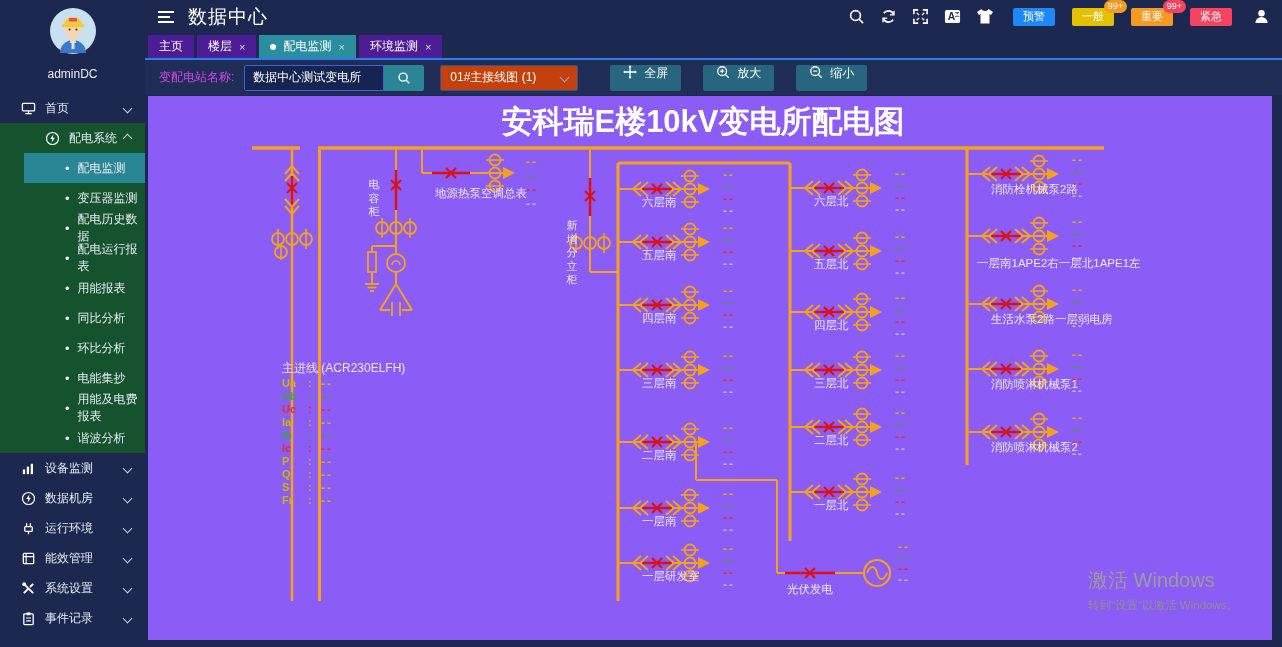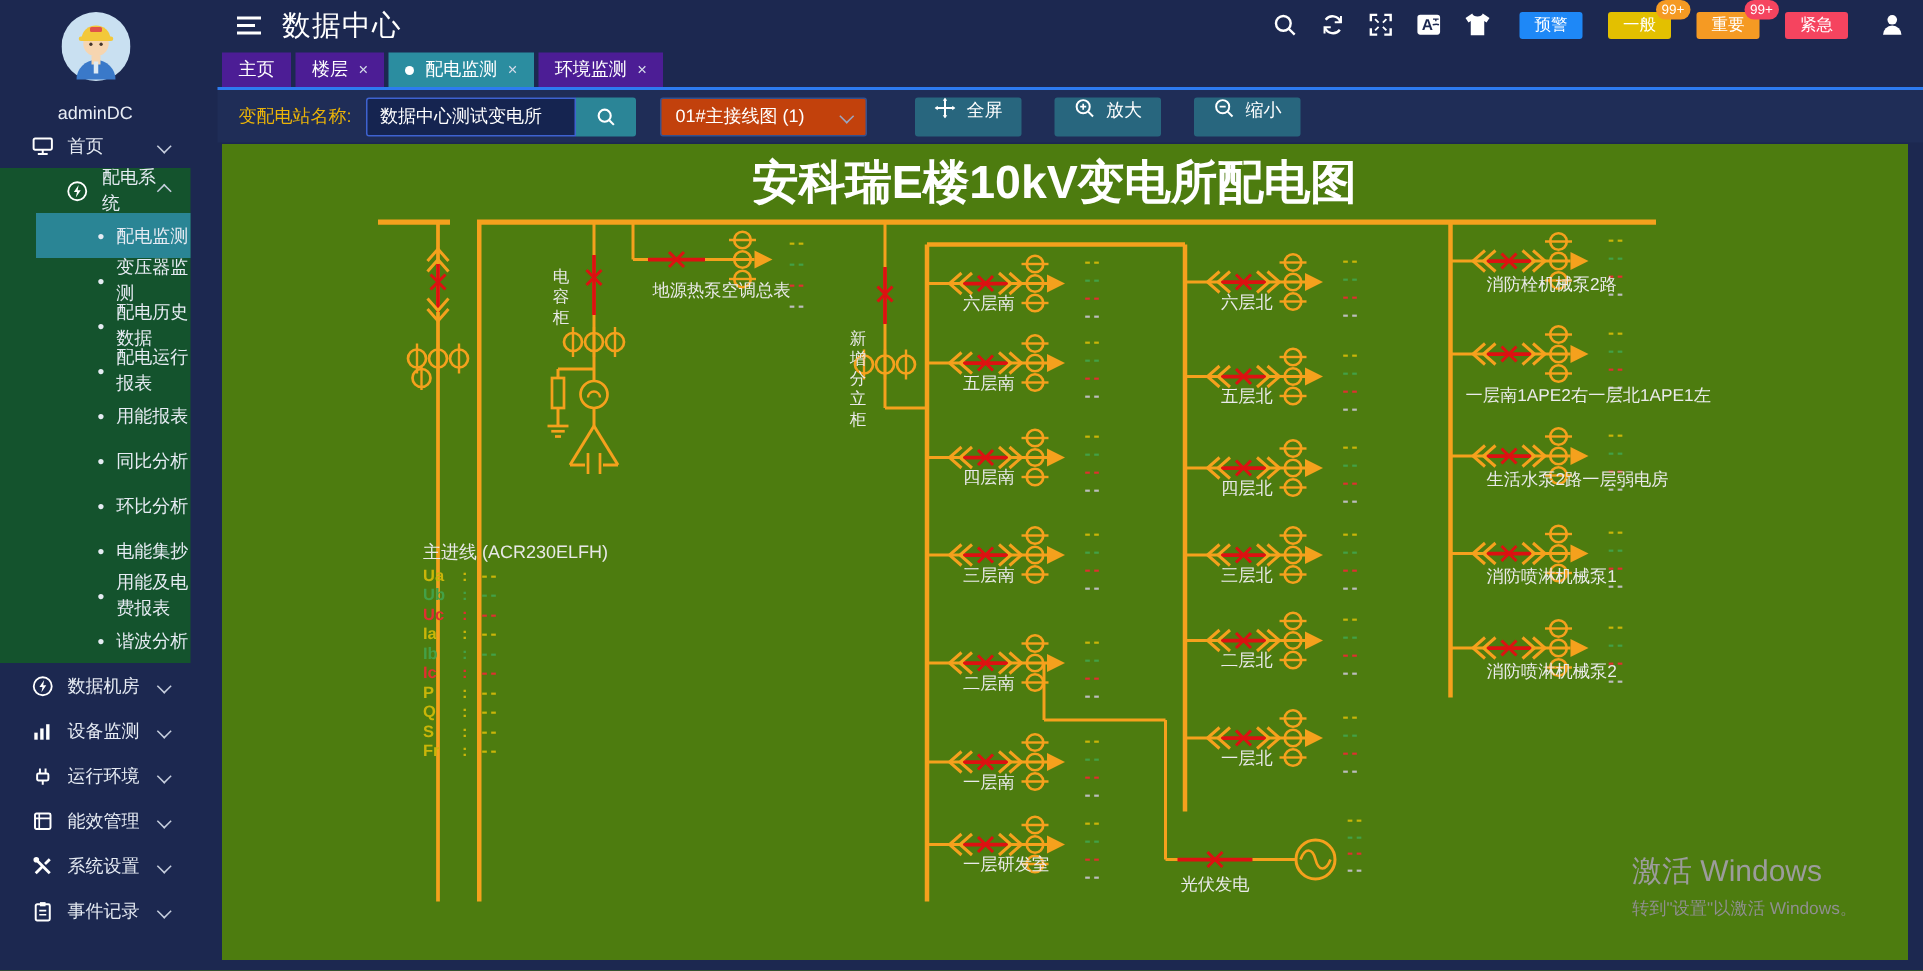--- a/index.html
+++ b/index.html
@@ -1,24 +1,24 @@
 <!DOCTYPE html>
 <html><head>
 <meta charset="utf-8">
 <style>
   * { margin:0; padding:0; box-sizing:border-box; }
   html,body { width:1282px; height:647px; overflow:hidden; }
   body { background:#1c2850; font-family:"Liberation Sans",sans-serif; color:#fff; position:relative; }
 
   
-  .sidebar { position:absolute; left:0; top:0; width:127px; height:100%; background:#1c2850; z-index:2; }
+  .sidebar { position:absolute; left:0; top:0; width:145px; height:100%; background:#1c2850; z-index:2; }
   .avatar-wrap { padding-top:8px; text-align:center; }
   .avatar { width:46px; height:46px; border-radius:50%; display:inline-block; }
   .username { font-size:12px; color:#e8edf5; margin-top:9px; text-align:center; }
-  .menu { font-size:12px; }
+  .menu { margin-top:12px; font-size:12px; }
   .menu-item { height:30px; display:flex; align-items:center; padding:0 14px 0 20px; cursor:pointer; color:#e6ebf3; }
   .menu-item .icn { width:16px; height:16px; margin-right:9px; display:inline-flex; align-items:center; justify-content:center; }
   .menu-item .mchev { margin-left:auto; }
   .chev { width:7px; height:7px; border-left:1.5px solid #c6cede; border-bottom:1.5px solid #c6cede; transform:rotate(-45deg); display:inline-block; }
   .chev.up { transform:rotate(135deg); }
   .menu-group { background:#14532d;padding-left:24px; }
   .menu-sub { height:30px; display:flex; align-items:center; padding-left:41px; color:#e6ebf3; cursor:pointer; }
   .menu-sub .bullet { margin-right:8px; font-size:13px; line-height:1; }
   .menu-sub.active { background:#2a8595; }
 
@@ -34,29 +34,29 @@
   .bubble { position:absolute; top:-8px; right:-13px; height:13px; border-radius:7px; padding:0 4px; font-size:9px; display:flex; align-items:center; color:#fff; font-weight:normal; }
 
   .tabbar { height:25px; display:flex; align-items:flex-end; padding-left:3px; gap:3px; }
   .tab { height:23px; background:#4c1d95; display:flex; align-items:center; padding:0 11px; font-size:12px; gap:7px; cursor:pointer; }
   .tab.active { background:#2b8da0; }
   .tab .x { font-size:11px; color:#d6dcea; cursor:pointer; }
   .tab .dot { width:6px; height:6px; border-radius:50%; background:#fff; display:inline-block; }
   .tab-divider { height:2px; background:#2d7bf0; }
 
   .toolbar { height:35px; display:flex; align-items:center; padding:0 14px; background:#1f2d57; gap:10px; font-size:12px; }
-  .station-label { color:#eab308; }
+  .station-label { color:#d946ef; }
   .station-box { display:flex; }
   input.station-input { width:140px; height:26px; background:#152450; border:1px solid #3e62d0; color:#fff; font-size:12px; padding:0 8px; border-radius:2px 0 0 2px; outline:none; font-family:"Liberation Sans",sans-serif; }
   .search-btn { width:40px; height:26px; background:#2b8597; display:flex; align-items:center; justify-content:center; border-radius:0 2px 2px 0; cursor:pointer; }
   .select { width:138px; height:26px; background:#c2410c; border:1px solid #35508e; display:flex; align-items:center; padding:0 9px; border-radius:2px; cursor:pointer; margin-left:6px; }
   .select .chev { margin-left:auto; border-color:#9aa6c2; }
   .tbtn { height:26px; background:#28667e; display:flex; align-items:flex-start; padding:0 13px; gap:7px; border-radius:2px; cursor:pointer; margin-left:22px; font-size:12px; }
 
-  .canvas { flex:1; background:#4d7c0f; margin:1px 10px 7px 3px; position:relative;text-align:center; }
+  .canvas { flex:1; background:#8b5cf6; margin:1px 10px 7px 3px; position:relative;text-align:center; }
   #diagram { position:absolute; left:0; top:0; }
 </style>
 </head>
 <body>
 
 <div class="sidebar">
   <div class="avatar-wrap">
     <span class="avatar"><svg width="46" height="46" viewBox="0 0 46 46">
       <circle cx="23" cy="23" r="23" fill="#c9e0f1"></circle>
       <path d="M10 45 a13 13 0 0 1 26 0 z" fill="#3a79c9"></path>
@@ -130,36 +130,36 @@
           <span>用能及电费报表</span>
         </div>
         <div class="menu-sub ">
           <span class="bullet">•</span>
           <span>谐波分析</span>
         </div>
       </div>
       <div class="menu-item">
         <span class="icn">
           <svg width="15" height="15" viewBox="0 0 16 16">
-            <circle cx="8" cy="8" r="6.4" stroke="#fff" stroke-width="1.3" fill="none"></circle>
-            <path d="M9 3.5 L5.6 8.6 H7.8 L7 12.5 L10.5 7.3 H8.3 Z" fill="#fff"></path>
-          </svg>
-        </span>
-        <span>数据机房</span>
+            <rect x="2" y="9" width="2.4" height="5" fill="#fff"></rect>
+            <rect x="6.2" y="6" width="2.4" height="8" fill="#fff"></rect>
+            <rect x="10.4" y="3" width="2.4" height="11" fill="#fff"></rect>
+          </svg>
+        </span>
+        <span>设备监测</span>
         <span class="mchev"><span class="chev "></span></span>
       </div>
       <div class="menu-item">
         <span class="icn">
           <svg width="15" height="15" viewBox="0 0 16 16">
-            <rect x="2" y="9" width="2.4" height="5" fill="#fff"></rect>
-            <rect x="6.2" y="6" width="2.4" height="8" fill="#fff"></rect>
-            <rect x="10.4" y="3" width="2.4" height="11" fill="#fff"></rect>
-          </svg>
-        </span>
-        <span>设备监测</span>
+            <circle cx="8" cy="8" r="6.4" stroke="#fff" stroke-width="1.3" fill="none"></circle>
+            <path d="M9 3.5 L5.6 8.6 H7.8 L7 12.5 L10.5 7.3 H8.3 Z" fill="#fff"></path>
+          </svg>
+        </span>
+        <span>数据机房</span>
         <span class="mchev"><span class="chev "></span></span>
       </div>
       <div class="menu-item">
         <span class="icn">
           <svg width="15" height="15" viewBox="0 0 16 16">
             <rect x="4" y="6" width="8" height="5" rx="1" stroke="#fff" stroke-width="1.4" fill="none"></rect>
             <path d="M6 2.5v3.5M10 2.5v3.5M8 11v3" stroke="#fff" stroke-width="1.4"></path>
           </svg>
         </span>
         <span>运行环境</span>

